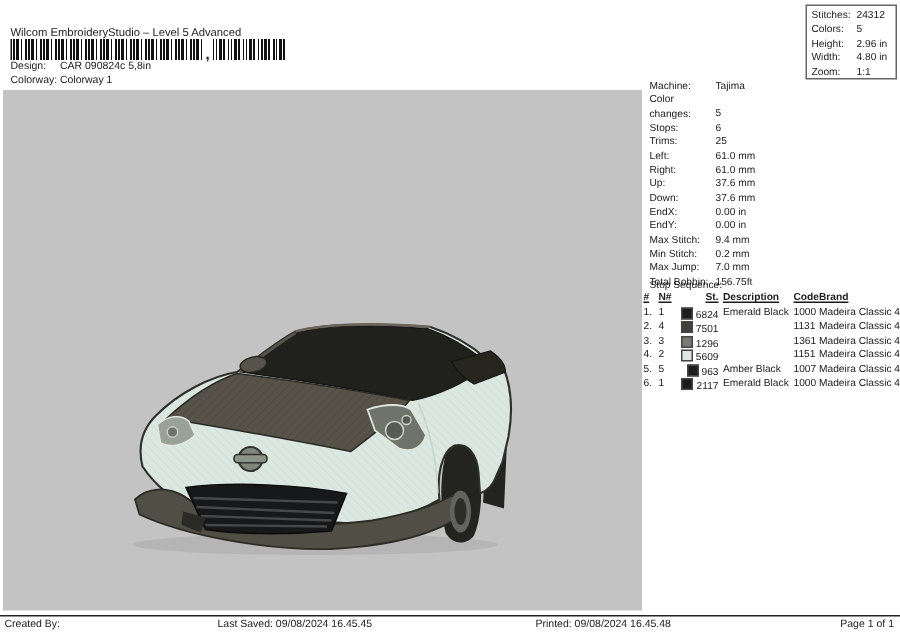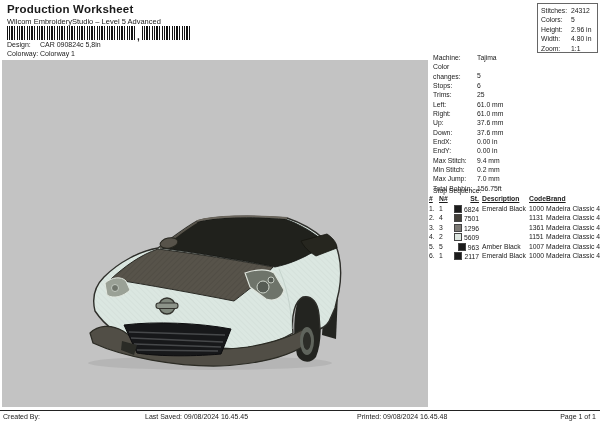--- a/index.html
+++ b/index.html
@@ -51,21 +51,20 @@
   .f-created{left:3px;top:413px;font-size:7px;}
   .f-saved{left:145px;top:413px;font-size:7px;}
   .f-printed{left:357px;top:413px;font-size:7px;}
   .f-page{right:4px;top:413px;font-size:7px;}
 </style>
 </head>
 <body>
 
 <div id="page">
 
-  <div class="abs title">Production Worksheet</div>
   <div class="abs subtitle">Wilcom EmbroideryStudio – Level 5 Advanced</div>
   <div class="abs barcode">
     <div class="bc-block bc-1"></div>
     <div class="bc-comma">,</div>
     <div class="bc-block bc-2"></div>
   </div>
   <div class="abs kv7 design-row">
     <span class="lbl">Design:</span>
     <span>CAR 090824c 5,8in</span>
   </div>

